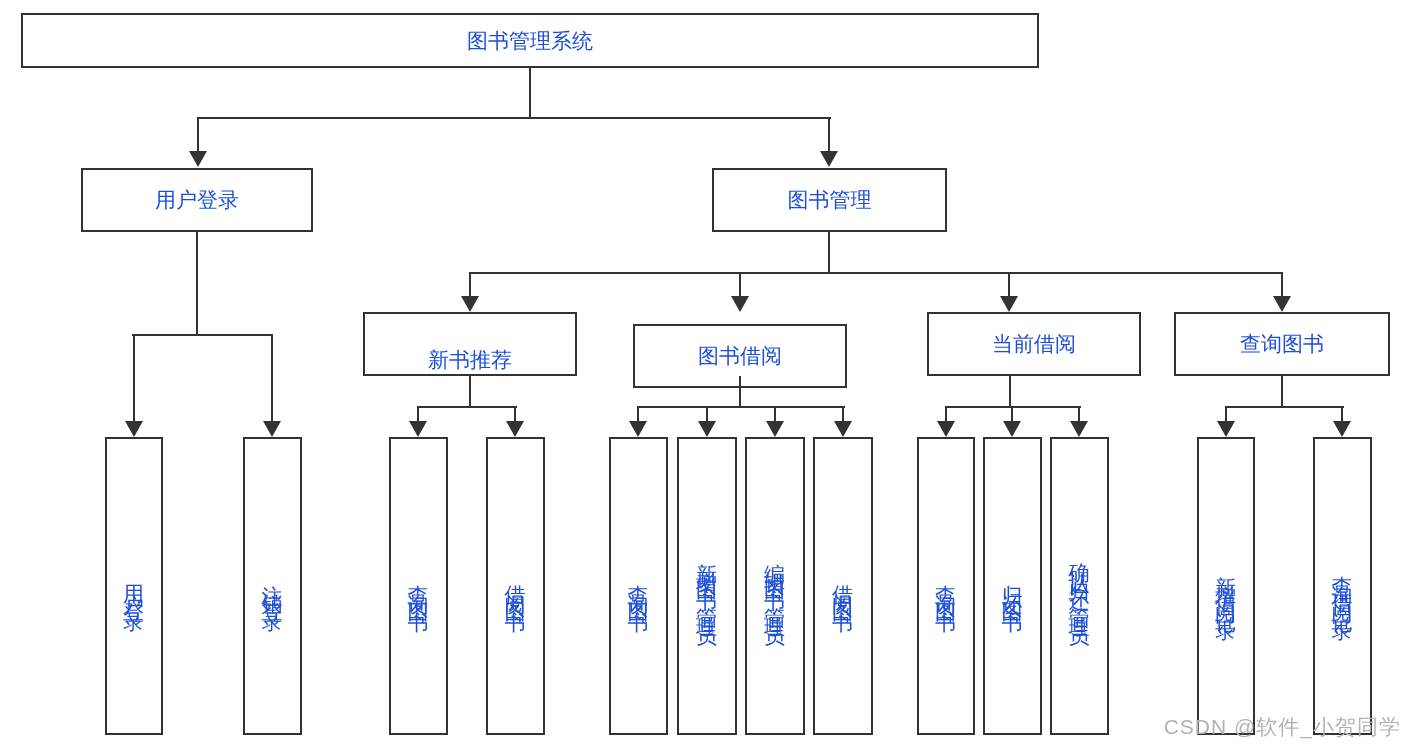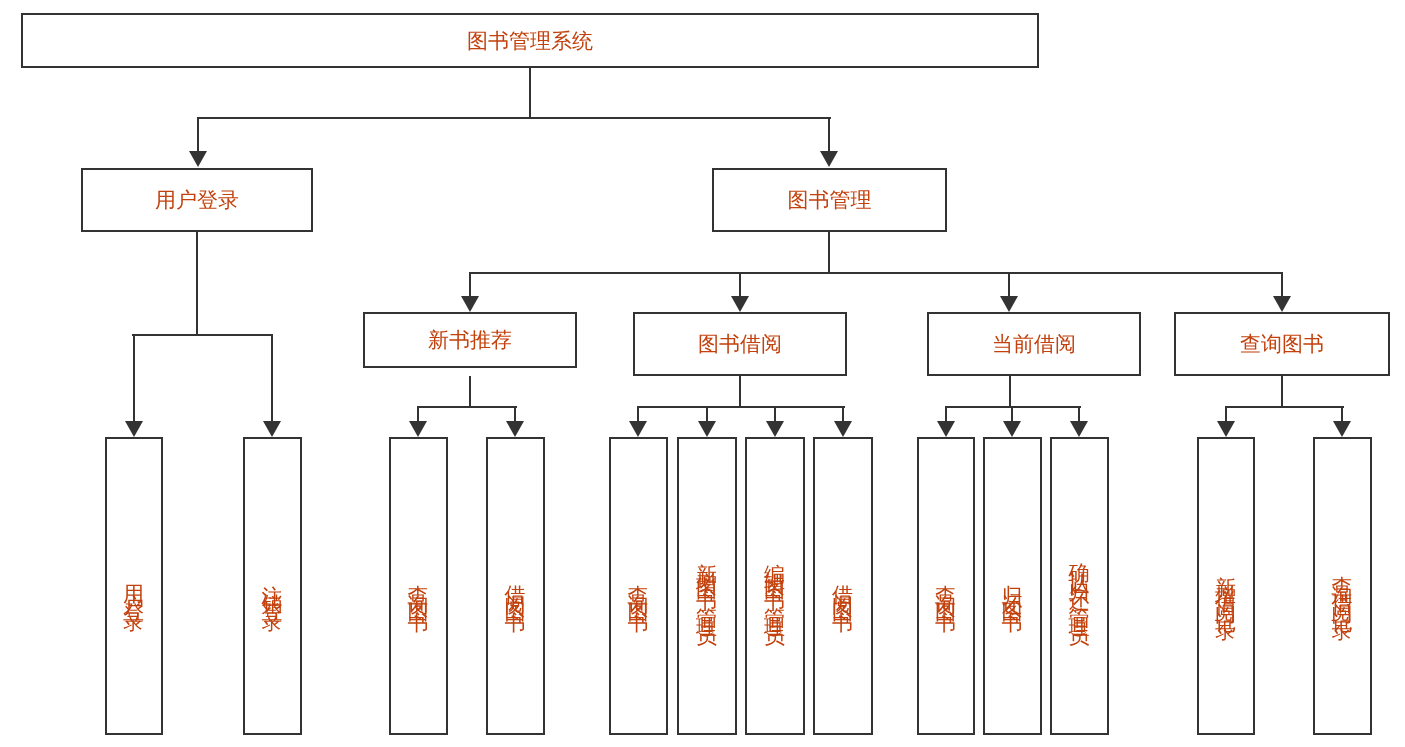--- a/index.html
+++ b/index.html
@@ -18,21 +18,21 @@
   }
   .node{
     position:absolute;
     border:2px solid var(--line);
     background:#fff;
     box-sizing:border-box;
     display:flex;align-items:center;justify-content:center;
   }
   .node .label{
     font-size:21px;
-    color:#c2410c;
+    color:#1d4ed8;
     white-space:nowrap;
   }
   .leaf .label{
     writing-mode:vertical-lr;
     text-orientation:mixed;
     letter-spacing:9px;
     white-space:normal;
     line-height:1;
   }
   .hline,.vline{position:absolute;background:var(--line);}
@@ -84,24 +84,24 @@
   <div class="hline" style="left:469px;top:272px;width:814px;height:2px;"></div>
   <div class="vline" style="left:469px;top:274px;width:2px;height:22px;"></div>
   <div class="arrow" style="left:461px;top:296px;"></div>
   <div class="vline" style="left:739px;top:274px;width:2px;height:22px;"></div>
   <div class="arrow" style="left:731px;top:296px;"></div>
   <div class="vline" style="left:1008px;top:274px;width:2px;height:22px;"></div>
   <div class="arrow" style="left:1000px;top:296px;"></div>
   <div class="vline" style="left:1281px;top:274px;width:2px;height:22px;"></div>
   <div class="arrow" style="left:1273px;top:296px;"></div>
 
-  <div class="node" style="left:363px;top:312px;width:214px;height:56px;">
+  <div class="node" style="left:363px;top:312px;width:214px;height:64px;align-items:flex-end;">
     <span class="label">新书推荐</span>
   </div>
-  <div class="node" style="left:633px;top:312px;width:214px;height:64px;">
+  <div class="node" style="left:633px;top:324px;width:214px;height:64px;">
     <span class="label">图书借阅</span>
   </div>
   <div class="node" style="left:903px;top:312px;width:214px;height:64px;margin-left:24px;">
     <span class="label">当前借阅</span>
   </div>
   <div class="node" style="left:1174px;top:312px;width:216px;height:64px;">
     <span class="label">查询图书</span>
   </div>
 
   <div class="vline" style="left:469px;top:376px;width:2px;height:32px;"></div>
@@ -175,13 +175,14 @@
     <span class="label">确认归还（管理员）</span>
   </div>
 
   <div class="node leaf" style="left:1197px;top:437px;width:58px;height:298px;">
     <span class="label">新增借阅记录</span>
   </div>
   <div class="node leaf" style="left:1313px;top:437px;width:59px;height:298px;">
     <span class="label">查询借阅记录</span>
   </div>
 
+  <div class="watermark">CSDN @软件_小贺同学</div>
 </div>
 
 </body></html>

